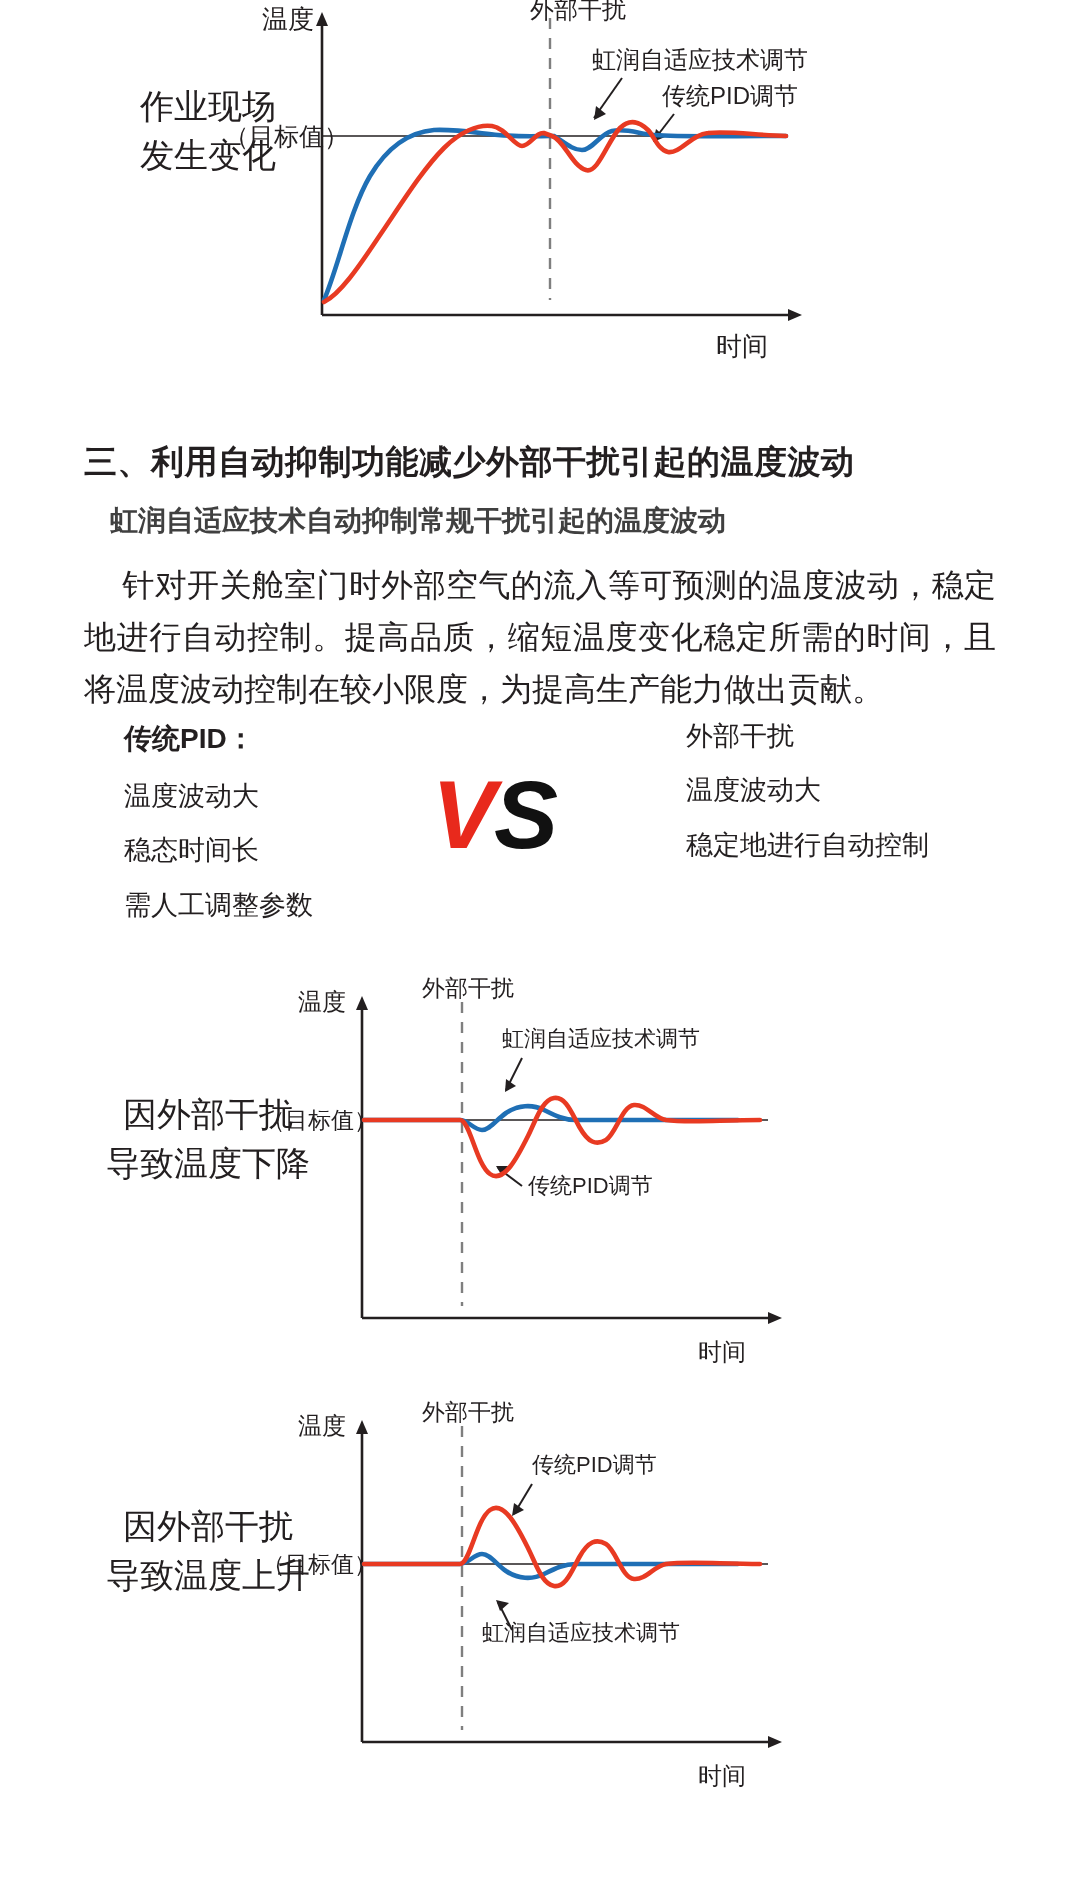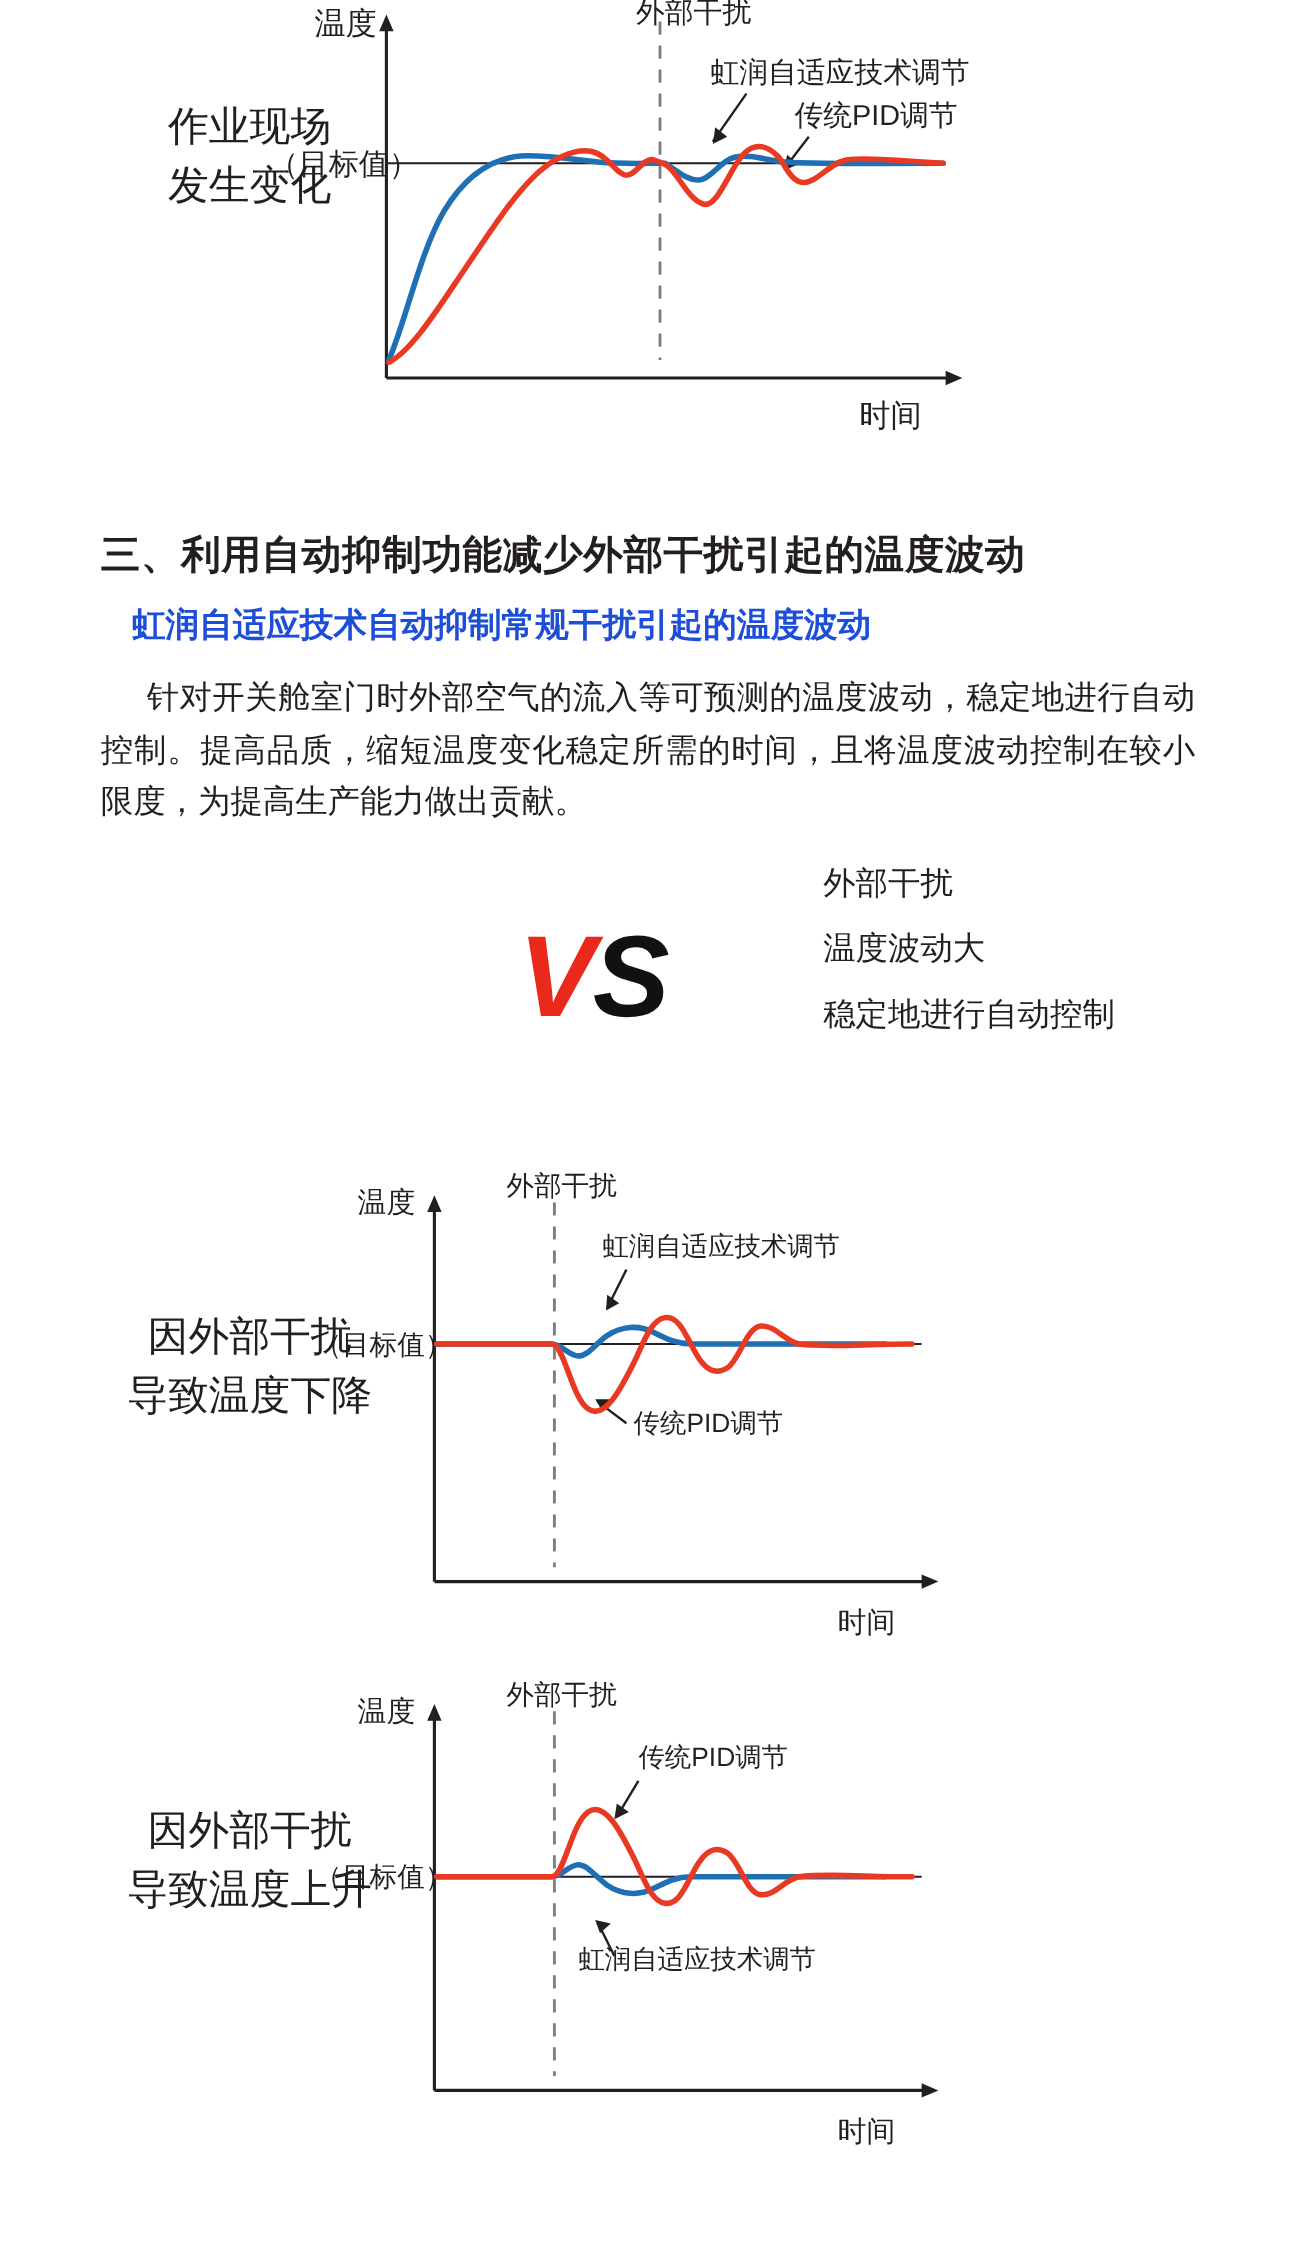--- a/index.html
+++ b/index.html
@@ -45,25 +45,25 @@
     position: absolute;
     font-size: 33px;
     font-weight: bold;
     letter-spacing: 0.5px;
     color: #231f20;
   }
   .sub-heading {
     position: absolute;
     font-size: 28px;
     font-weight: bold;
-    color: #1d4ed8;
+    color: #404040;
   }
   .body-text {
     position: absolute;
-    font-size: 27px;
+    font-size: 32px;
     line-height: 1.62;
     color: #231f20;
     text-align: justify;
   }
   .body-text .indent {
     display: inline-block;
     width: 38px;
   }
 
   
@@ -153,20 +153,26 @@
   </div>
 
   <div class="sec-heading" style="left:84px; top:440px;text-align:right;">三、利用自动抑制功能减少外部干扰引起的温度波动</div>
 
   <div class="sub-heading" style="left:110px; top:502px;">虹润自适应技术自动抑制常规干扰引起的温度波动</div>
 
   <div class="body-text" style="left:84px; top:560px; width:912px;">
     <span class="indent"></span><span>针对开关舱室门时外部空气的流入等可预测的温度波动，稳定地进行自动控制。提高品质，缩短温度变化稳定所需的时间，且将温度波动控制在较小限度，为提高生产能力做出贡献。</span>
   </div>
 
+  <div class="cmp" style="left:124px; top:720px;">
+    <div class="cmp-title">传统PID：</div>
+    <div class="cmp-item">温度波动大</div>
+    <div class="cmp-item">稳态时间长</div>
+    <div class="cmp-item">需人工调整参数</div>
+  </div>
 
   <div class="vs" style="left:432px; top:760px;">
     <span class="v">V</span><span class="s">S</span>
   </div>
 
   <div class="cmp" style="left:686px; top:720px;">
     <div class="cmp-item">外部干扰</div>
     <div class="cmp-item">温度波动大</div>
     <div class="cmp-item">稳定地进行自动控制</div>
   </div>

